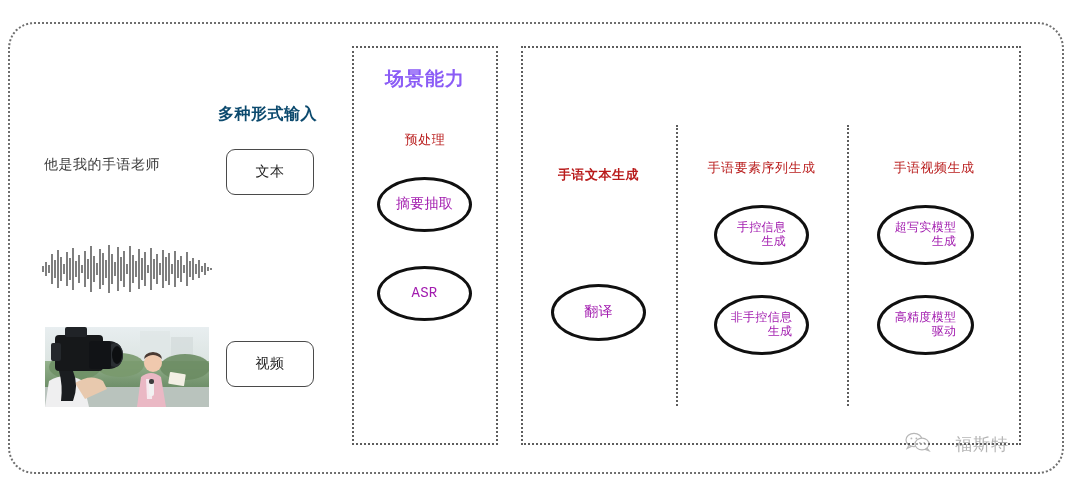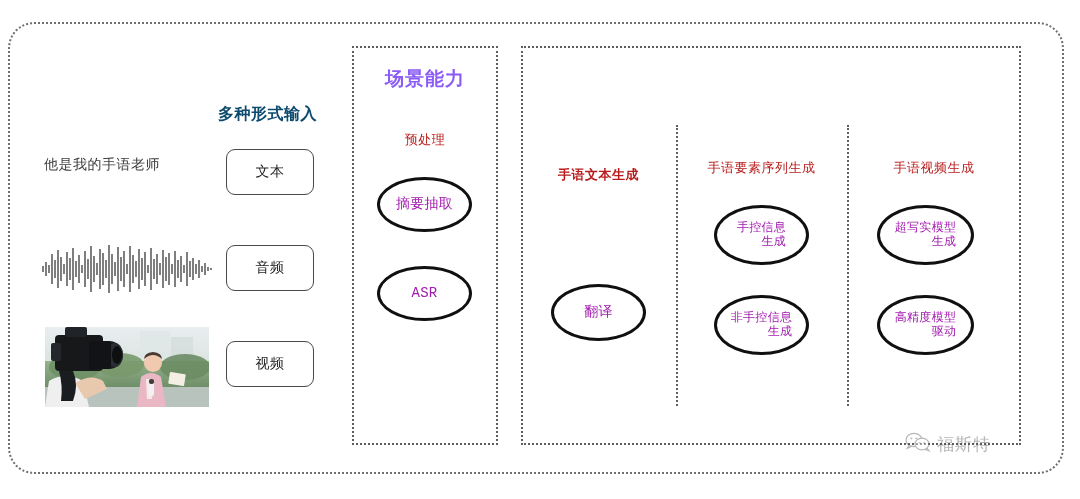--- a/index.html
+++ b/index.html
@@ -175,21 +175,21 @@
   }
   .video-thumb svg { display: block; }
 
   
   .watermark {
     position: absolute;
     left: 905px;
     top: 432px;
     display: flex;
     align-items: center;
-    gap: 6px;
+    gap: 24px;
     opacity: 0.42;
   }
   .wm-text {
     font-size: 17px;
     color: #4b4b4b;
     white-space: nowrap;
     letter-spacing: 1px;
   }
 </style>
 </head>
@@ -304,21 +304,20 @@
       <ellipse cx="64" cy="28" rx="14" ry="14" fill="#1c1f22"></ellipse>
       <ellipse cx="70" cy="28" rx="8" ry="12" fill="#2a2e32"></ellipse>
       <ellipse cx="72" cy="28" rx="5" ry="9" fill="#0d0f11"></ellipse>
       <rect x="44" y="14" width="22" height="28" rx="3" fill="#111316"></rect>
       <rect x="6" y="16" width="10" height="18" rx="2" fill="#24282c"></rect>
       <path d="M28 44 Q34 58 28 74 L16 74 Q18 58 14 44 Z" fill="#1a1d20"></path>
     </svg>
   </div>
 
   <div class="in-btn btn-text">文本</div>
-  <div class="in-btn btn-audio">音频</div>
   <div class="in-btn btn-video">视频</div>
 
   <div class="sect-box sect-scene"></div>
 
   <div class="sect-title title-scene">场景能力</div>
 
   <div class="col-label lbl-pre">预处理</div>
 
   <div class="node n-zy">
     <span>摘要抽取</span>

